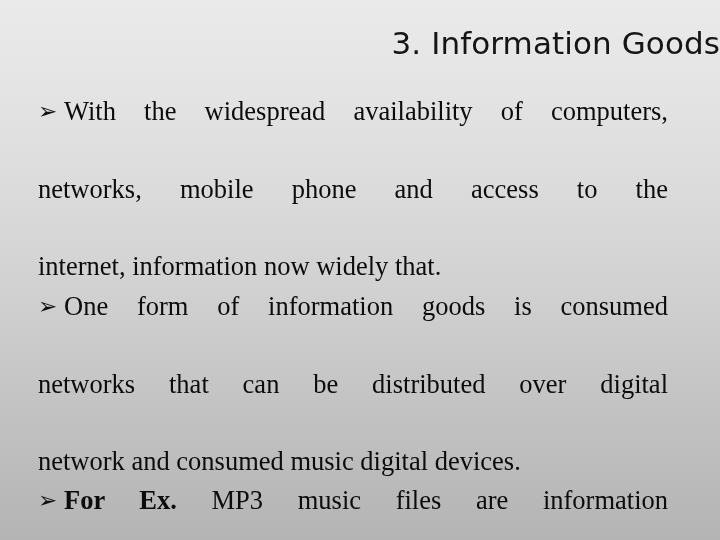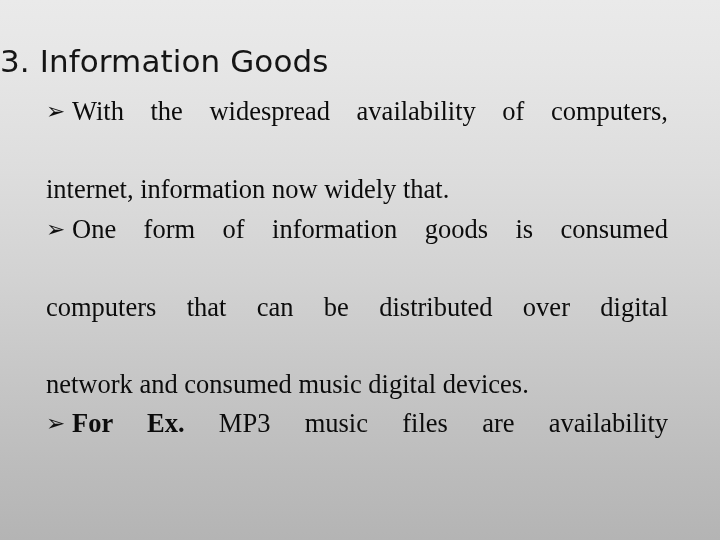--- a/index.html
+++ b/index.html
@@ -29,48 +29,47 @@
                 #b4b4b4 100%);
     overflow: hidden;
   }
 
   
   .slide-title {
     position: absolute;
     top: 23px;
     left: 0;
     width: 720px;
-    text-align: left;
+    text-align: right;
     font-family: "DejaVu Sans", "Liberation Sans", sans-serif;
     font-size: 31px;
     font-weight: 400;
     line-height: 40px;
     color: #151515;
     letter-spacing: 0.1px;
     white-space: nowrap;
-    margin-top: 18px;
   }
 
   
   .body-block {
     position: absolute;
     top: 92px;
     left: 38px;
     width: 630px;
   }
 
   .bullet-para {
     position: relative;
     text-align: justify;
     text-justify: inter-word;
     font-family: "Liberation Serif", "DejaVu Serif", serif;
     font-size: 26.5px;
     line-height: 38.5px;
     color: #0c0c0c;
-    margin: 0 0 1px 8px;
+    margin: 0 0 1px 0;
     word-spacing: 0px;
   }
 
   .bullet-para:last-child {
     margin-bottom: 0;
   }
 
   
   .bullet-para .ln {
     display: block;
@@ -109,32 +108,33 @@
 <div class="slide">
 
   <div class="slide-title">3. Information Goods</div>
 
   <div class="body-block">
 
     <p class="bullet-para">
       <span class="ln">
         <span class="arrow-bullet">➢</span><span>With the widespread availability of computers,</span>
       </span>
+      <span class="ln"><span>networks, mobile phone and access to the</span></span>
       <span class="ln last"><span>internet, information  now widely that.</span></span>
     </p>
 
     <p class="bullet-para">
       <span class="ln">
         <span class="arrow-bullet">➢</span><span>One form of information goods is consumed</span>
       </span>
-      <span class="ln"><span>computers that can be distributed over digital</span></span>
+      <span class="ln"><span>networks that can be distributed over digital</span></span>
       <span class="ln last"><span>network and consumed music digital devices.</span></span>
     </p>
 
     <p class="bullet-para">
       <span class="ln">
-        <span class="arrow-bullet">➢</span><span class="bold-run">For Ex.</span><span> MP3 music files are availability</span>
+        <span class="arrow-bullet">➢</span><span class="bold-run">For Ex.</span><span> MP3 music files are information</span>
       </span>
 
     </p>
 
   </div>
 </div>
 
 </body></html>

